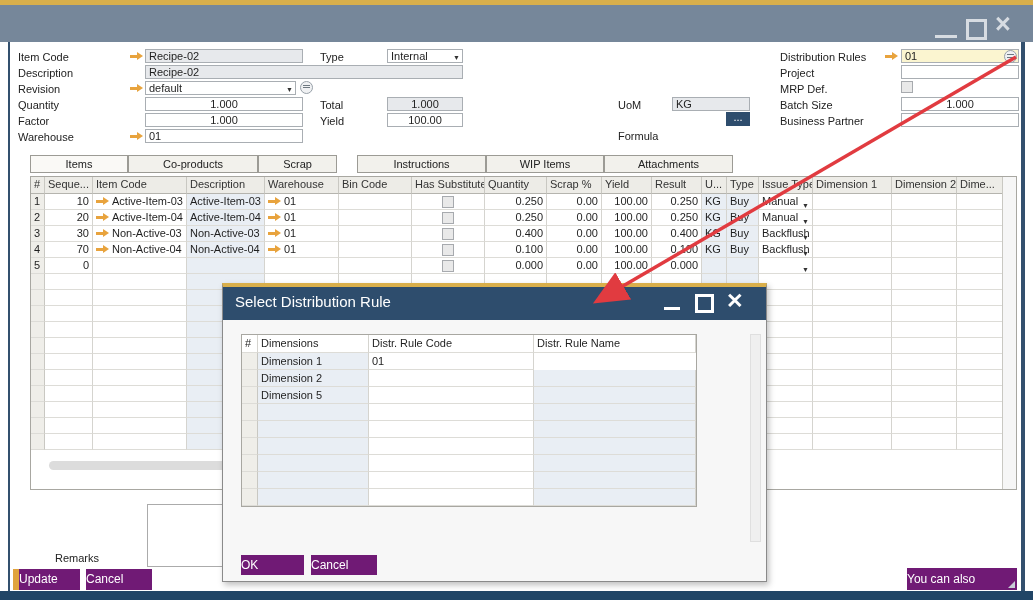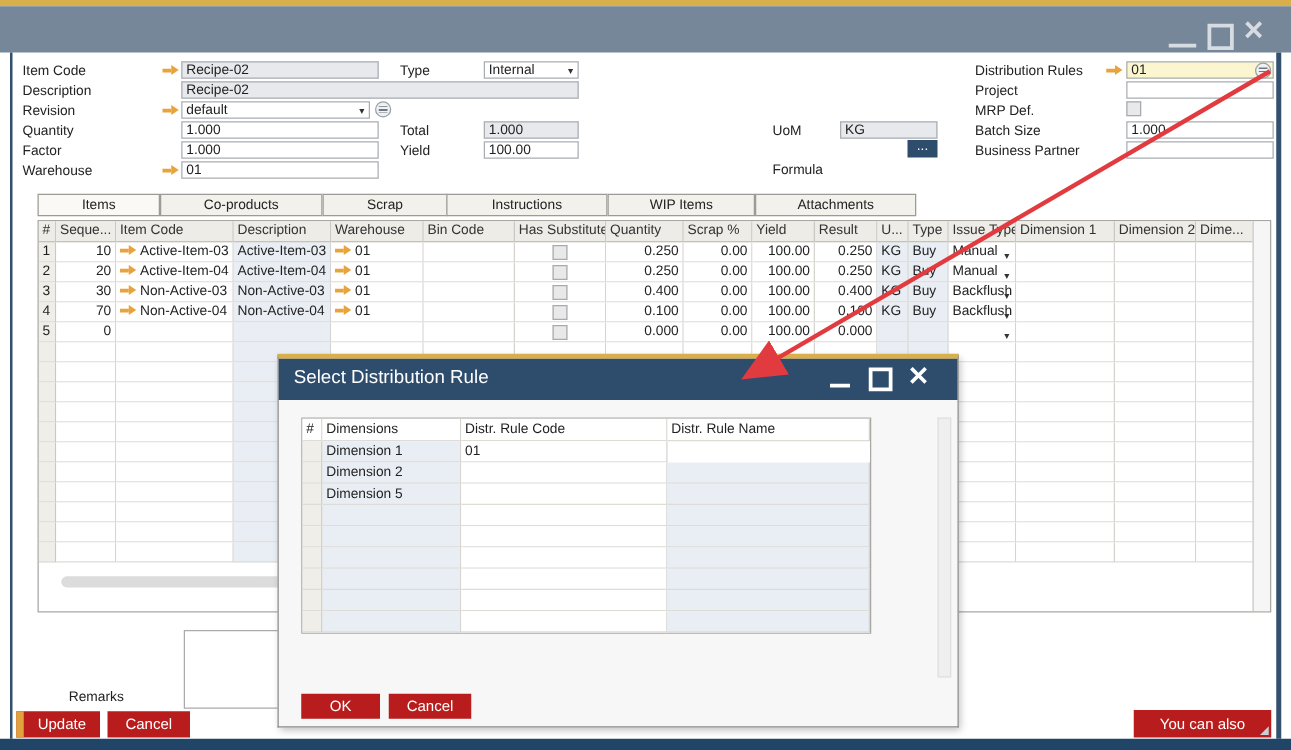--- a/index.html
+++ b/index.html
@@ -14,21 +14,21 @@
   .win-close{position:absolute;left:995px;top:4px;font-size:27px;color:#D7DCE2;font-weight:bold;}
   .frame-left{position:absolute;left:8px;top:42px;width:2px;height:549px;background:#33506E;}
   .frame-right{position:absolute;left:1021px;top:42px;width:4px;height:549px;background:#33506E;}
   .frame-bottom{position:absolute;left:0;top:591px;width:1033px;height:9px;background:#214566;}
   
   .lbl{position:absolute;font-size:11px;color:#222;white-space:nowrap;}
   .fld{position:absolute;height:14px;box-sizing:border-box;border:1px solid #A9AEB3;background:#fff;
        font-size:11px;line-height:13px;padding:0 3px;white-space:nowrap;overflow:hidden;}
   .fld.gray{background:#E7E9EC;}
   .fld.yellow{background:#FBF5D0;}
-  .fld.right{text-align:left;}
+  .fld.right{text-align:center;}
   .caret{position:absolute;right:2px;top:1px;font-size:7px;color:#333;}
   .larr{position:absolute;width:13px;height:9px;}
   .larr i{position:absolute;left:0;top:3px;width:7px;height:3px;background:#E8A33D;}
   .larr b{position:absolute;right:0;top:0;width:0;height:0;border-left:6px solid #E8A33D;
           border-top:4.5px solid transparent;border-bottom:4.5px solid transparent;}
   .cfl{position:absolute;width:13px;height:13px;border-radius:50%;border:1px solid #97A0A8;background:#F0F1F3;box-sizing:border-box;}
   .cfl i{position:absolute;left:2px;top:3px;width:7px;height:5px;
          background:repeating-linear-gradient(to bottom,#6E7880 0 1px,transparent 1px 2.5px);}
   .cbx{position:absolute;width:12px;height:12px;box-sizing:border-box;border:1px solid #A7AAAE;background:#E9E9E9;}
   .btn-dots{position:absolute;background:#2E4D6D;color:#fff;font-size:11px;text-align:center;line-height:10px;}
@@ -49,21 +49,21 @@
   .c-r{text-align:right;}
   .c-shade{background:#E9EEF4;}
   .cell .larr{position:relative;display:inline-block;top:1px;margin-right:3px;}
   .cell .cbx{position:relative;display:inline-block;left:0;top:2px;margin:0 auto;}
   .c-center{text-align:center;}
   .issue-caret{position:absolute;right:3px;top:4px;font-size:7px;color:#333;}
   .vscroll{position:absolute;right:0;top:0;width:13px;height:100%;background:#F6F6F6;border-left:1px solid #C9C8C2;}
   .hthumb{position:absolute;left:18px;top:284px;width:610px;height:9px;border-radius:5px;background:#DCDCDC;}
   
   .remarks-box{position:absolute;left:147px;top:504px;width:500px;height:61px;border:1px solid #ABABAB;background:#fff;}
-  .navy-btn{position:absolute;background:#b91c1c;color:#fff;font-size:12px;text-align:center;box-sizing:border-box;}
+  .navy-btn{position:absolute;background:#701a75;color:#fff;font-size:12px;text-align:left;box-sizing:border-box;}
   #update-btn{left:13px;top:569px;width:67px;height:21px;line-height:21px;border-left:6px solid #E0A33C;}
   #cancel-btn{left:86px;top:569px;width:66px;height:21px;line-height:21px;}
   #you-can-also{left:907px;top:568px;width:110px;height:22px;line-height:22px;}
   #you-can-also .grip{position:absolute;right:2px;bottom:2px;width:0;height:0;
       border-left:7px solid transparent;border-bottom:7px solid #C8CED6;}
   
   #dialog{position:absolute;left:222px;top:283px;width:545px;height:299px;box-sizing:border-box;
       background:#F7F7F7;border:1px solid #8A8A8A;border-top:4px solid #D9AF4B;z-index:40;
       box-shadow:2px 3px 6px rgba(0,0,0,0.25);}
   .dlg-titlebar{position:absolute;left:0;top:0;width:100%;height:33px;background:#2E4D6D;}
@@ -163,21 +163,21 @@
 
   <div class="lbl" style="left:780px;top:99px">Batch Size</div>
   <div class="fld right" style="left:901px;top:97px;width:118px">1.000</div>
 
   <div class="lbl" style="left:780px;top:115px">Business Partner</div>
   <div class="fld" style="left:901px;top:113px;width:118px"></div>
 
   <div id="tabs">
       <div class="tab active" style="left: 30px; width: 98px;">Items</div>
       <div class="tab" style="left: 128px; width: 130px;">Co-products</div>
-      <div class="tab" style="left: 258px; width: 100px;">Scrap</div>
+      <div class="tab" style="left: 258px; width: 79px;">Scrap</div>
       <div class="tab" style="left: 357px; width: 129px;">Instructions</div>
       <div class="tab" style="left: 486px; width: 118px;">WIP Items</div>
       <div class="tab" style="left: 604px; width: 129px;">Attachments</div>
     </div>
 
   <div id="items-table">
 
   <div class="trow thead">
         <div class="cell" style="left: 0px; width: 14px;">#</div>
         <div class="cell" style="left: 14px; width: 48px;">Seque...</div>

